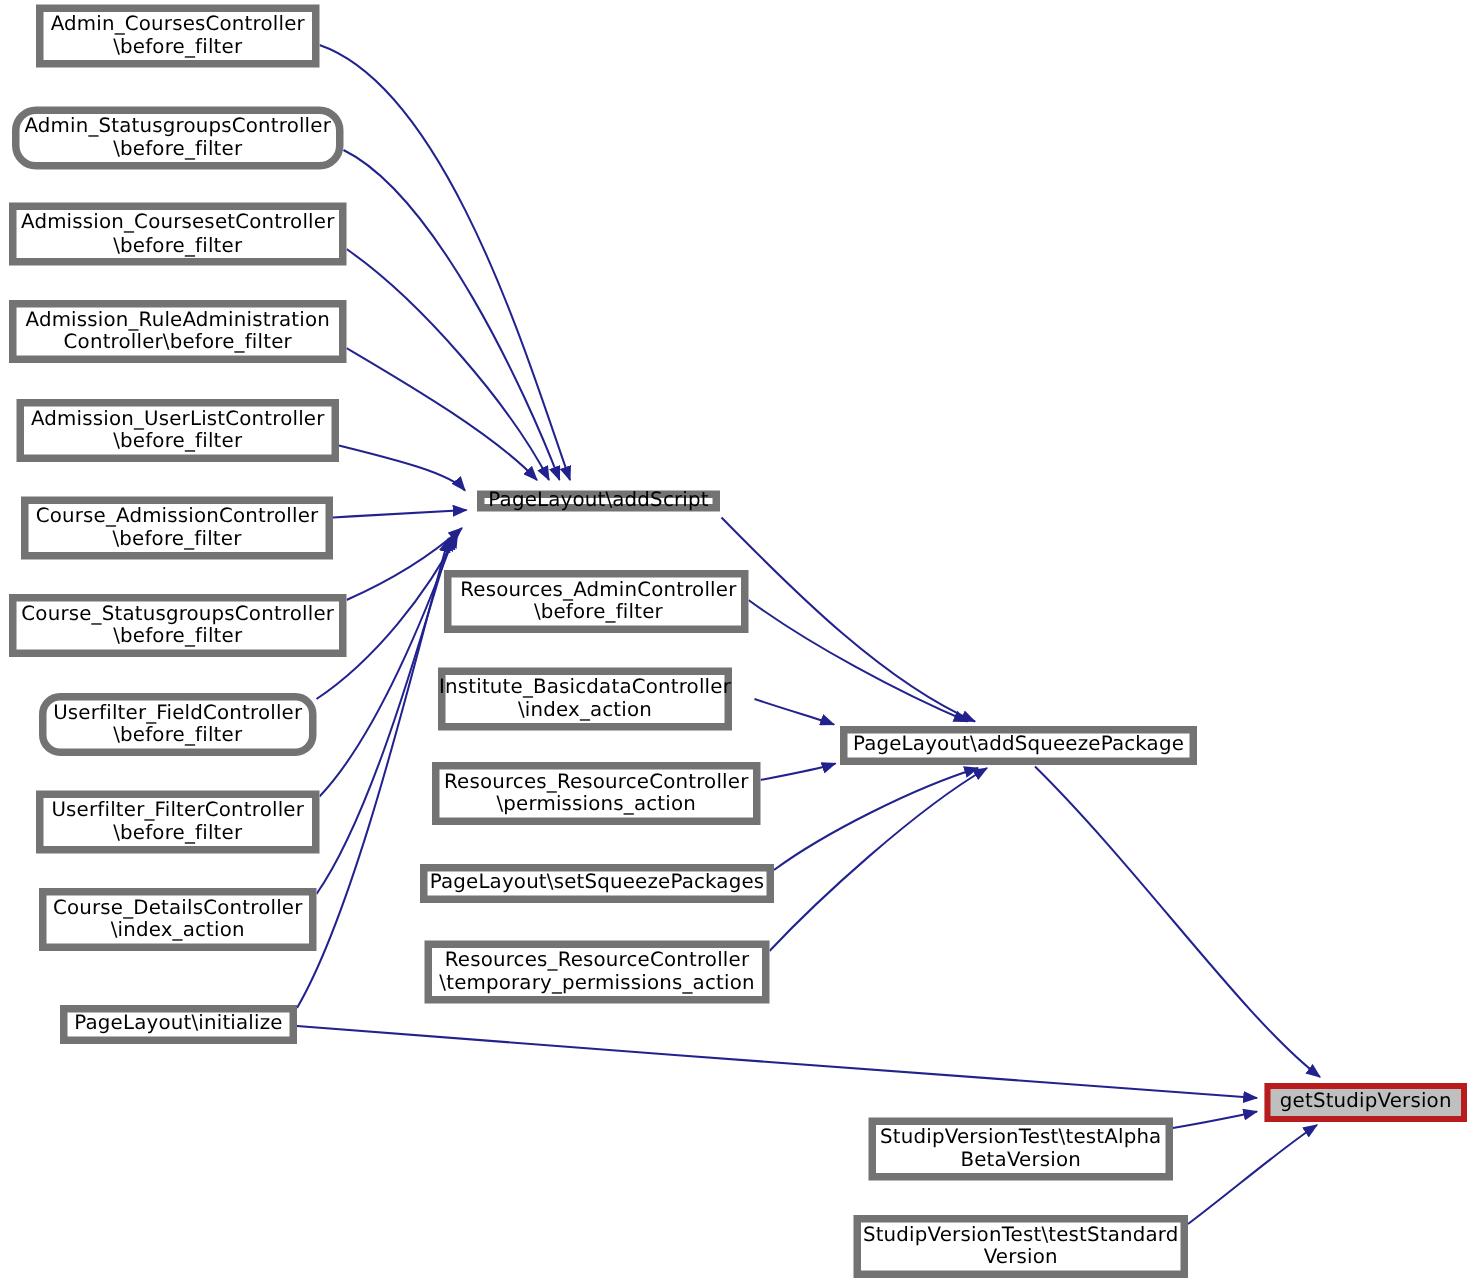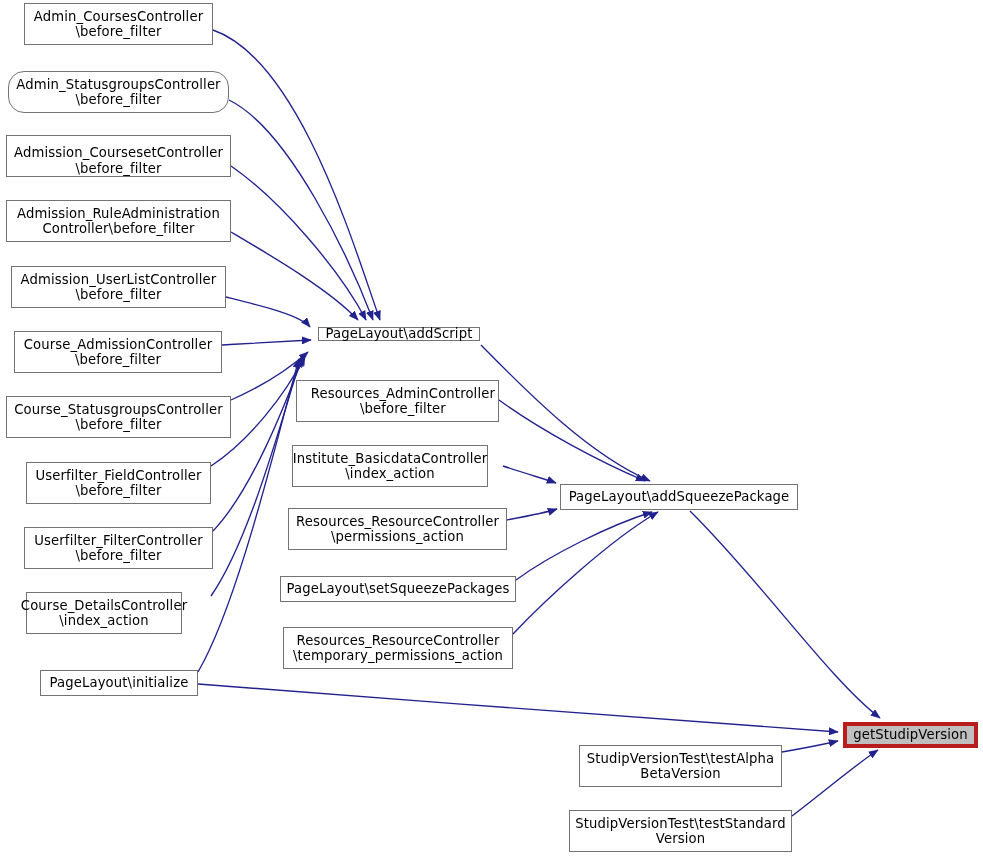--- a/index.html
+++ b/index.html
@@ -1,19 +1,19 @@
 <!DOCTYPE html>
 <html><head>
 <meta charset="utf-8">
 <style>
   html,body{margin:0;padding:0;background:#ffffff;}
   body{font-family:"DejaVu Sans","Liberation Sans",sans-serif;}
   #canvas{position:relative;width:983px;height:856px;background:#ffffff;overflow:hidden;}
   svg#edges{position:absolute;left:0;top:0;width:983px;height:856px;pointer-events:none;}
-  .node{position:absolute;box-sizing:border-box;border:1px solid #737373;background:#ffffff;
+  .node{position:absolute;box-sizing:border-box;border:5px solid #737373;background:#ffffff;
         display:flex;align-items:center;justify-content:center;text-align:center;
         font-size:13.2px;line-height:15.5px;color:#000000;letter-spacing:.01em;}
   .node span{display:block;padding:0 3px;}
   .node.highlight{background:#bfbfbf;border:4px solid #b91c1c;}
 </style>
 </head>
 <body>
 
 <div id="canvas">
   <svg id="edges" viewBox="0 0 983 856">
@@ -82,33 +82,33 @@
           <span>Course_AdmissionController</span>
           <span>\before_filter</span>
         </div>
       </div>
       <div class="node" style="left: 6px; top: 396px; width: 225px; height: 42px;">
         <div>
           <span>Course_StatusgroupsController</span>
           <span>\before_filter</span>
         </div>
       </div>
-      <div class="node" style="left: 26px; top: 462px; width: 185px; height: 42px;">
+      <div class="node" style="left: 26px; top: 462px; width: 185px; height: 42px; border-radius: 14px;">
         <div>
           <span>Userfilter_FieldController</span>
           <span>\before_filter</span>
         </div>
       </div>
       <div class="node" style="left: 24px; top: 527px; width: 189px; height: 42px;">
         <div>
           <span>Userfilter_FilterController</span>
           <span>\before_filter</span>
         </div>
       </div>
-      <div class="node" style="left: 26px; top: 592px; width: 156px; height: 42px;">
+      <div class="node" style="left: 26px; top: 592px; width: 185px; height: 42px;">
         <div>
           <span>Course_DetailsController</span>
           <span>\index_action</span>
         </div>
       </div>
       <div class="node" style="left: 40px; top: 670px; width: 158px; height: 26px;">
         <span>PageLayout\initialize</span>
       </div>
       <div class="node" style="left: 318px; top: 327px; width: 162px; height: 14px;">
         <span>PageLayout\addScript</span>

